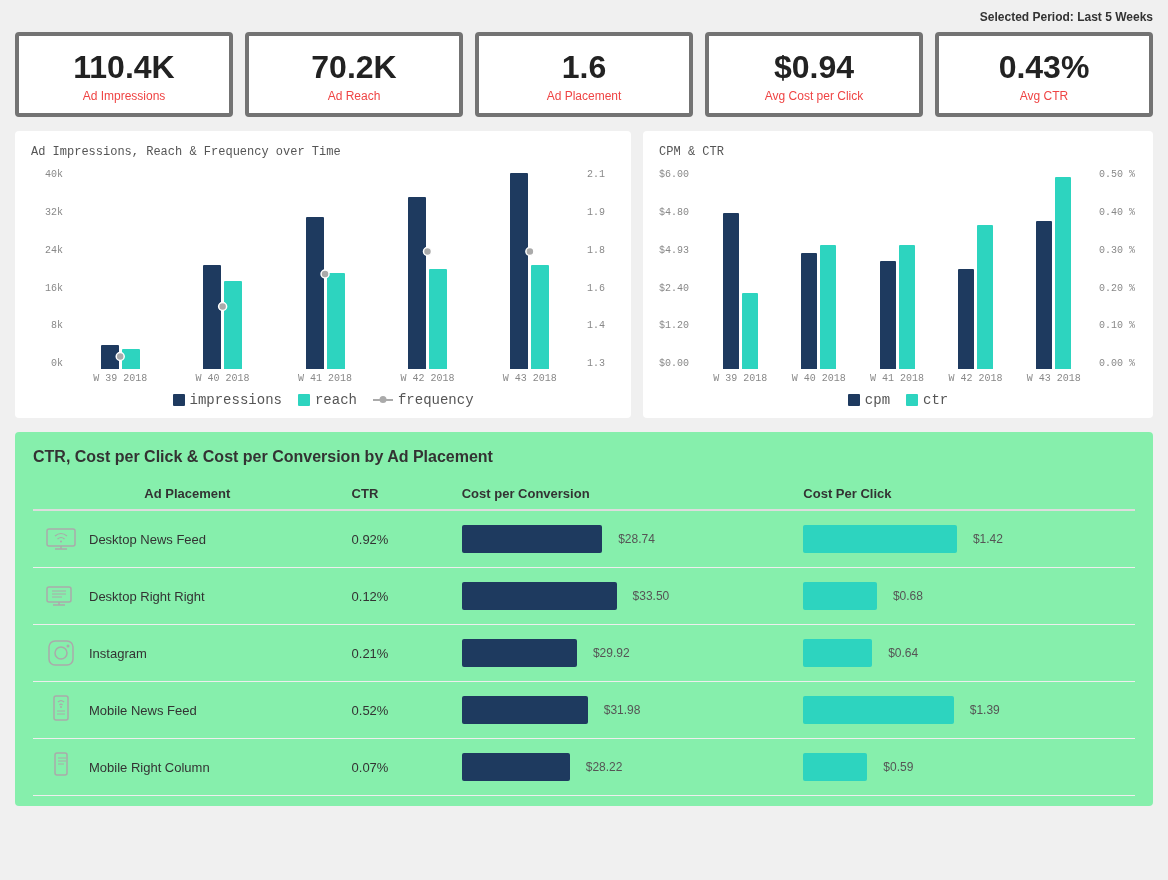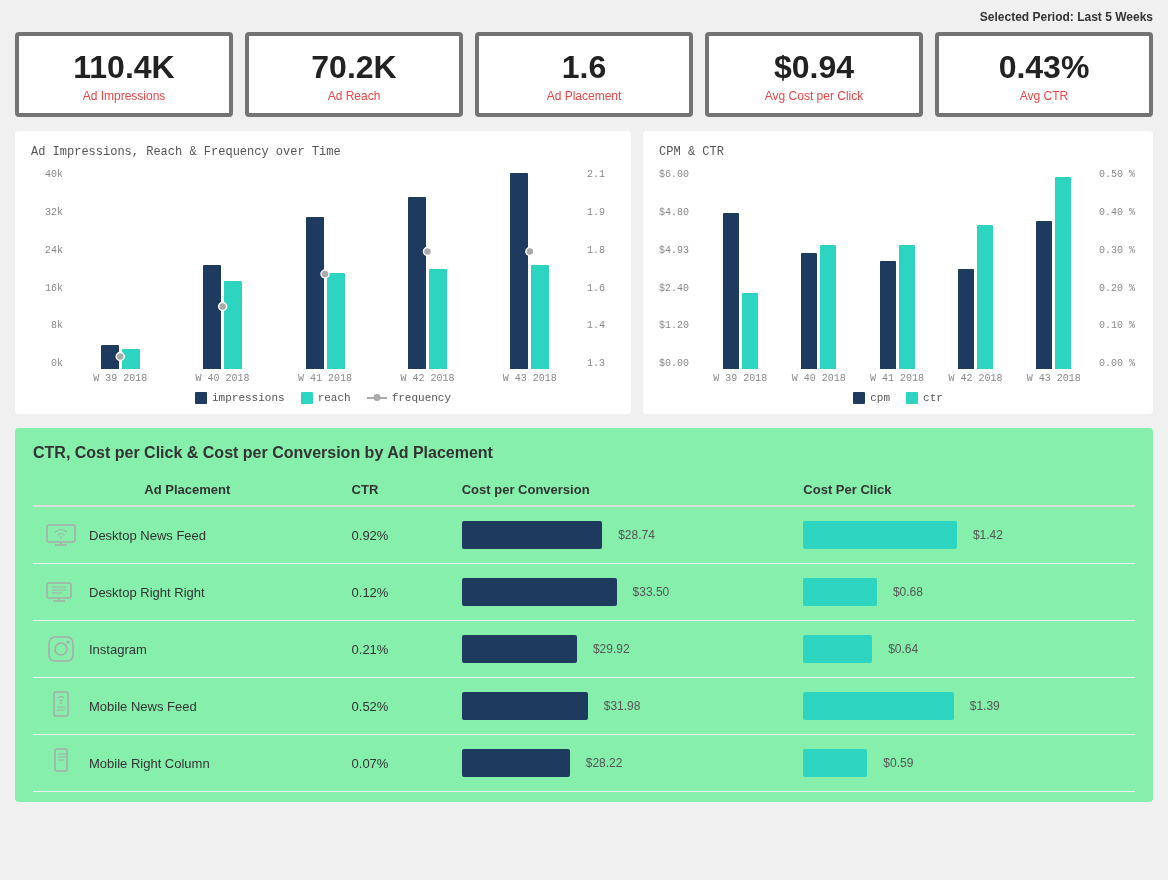--- a/index.html
+++ b/index.html
@@ -80,21 +80,21 @@
     }
     .bar.impressions { background: #1e3a5f; }
     .bar.reach-bar { background: #2dd4bf; }
 
     
     .legend {
       display: flex;
       gap: 16px;
       justify-content: center;
       margin-top: 8px;
-      font-size: 11px;
+      font-size: 14px;
       color: #555;
     }
     .legend-item {
       display: flex;
       align-items: center;
       gap: 5px;
     }
     .legend-dot {
       width: 12px;
       height: 12px;

